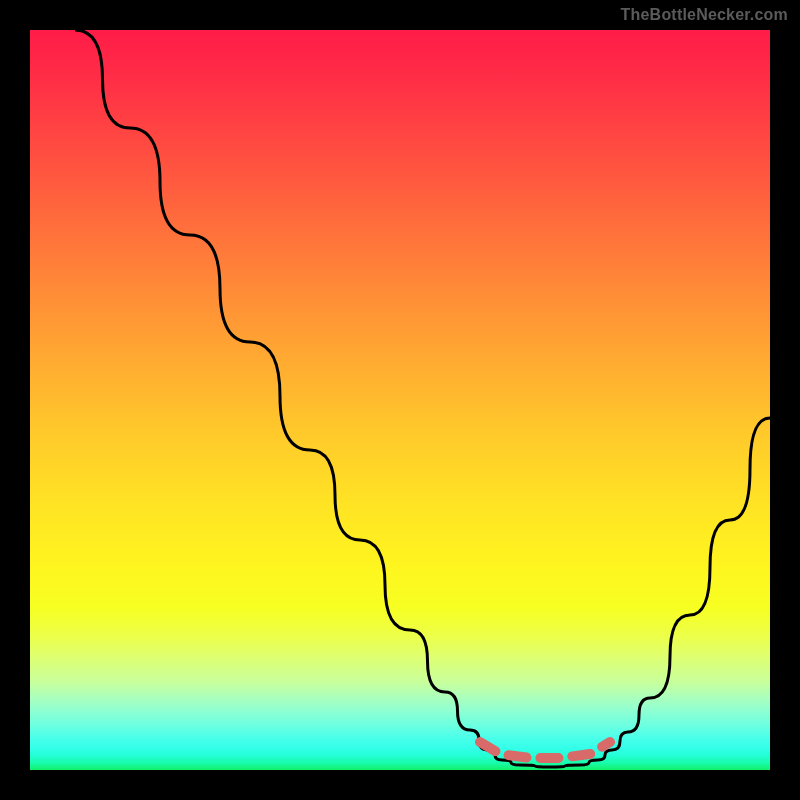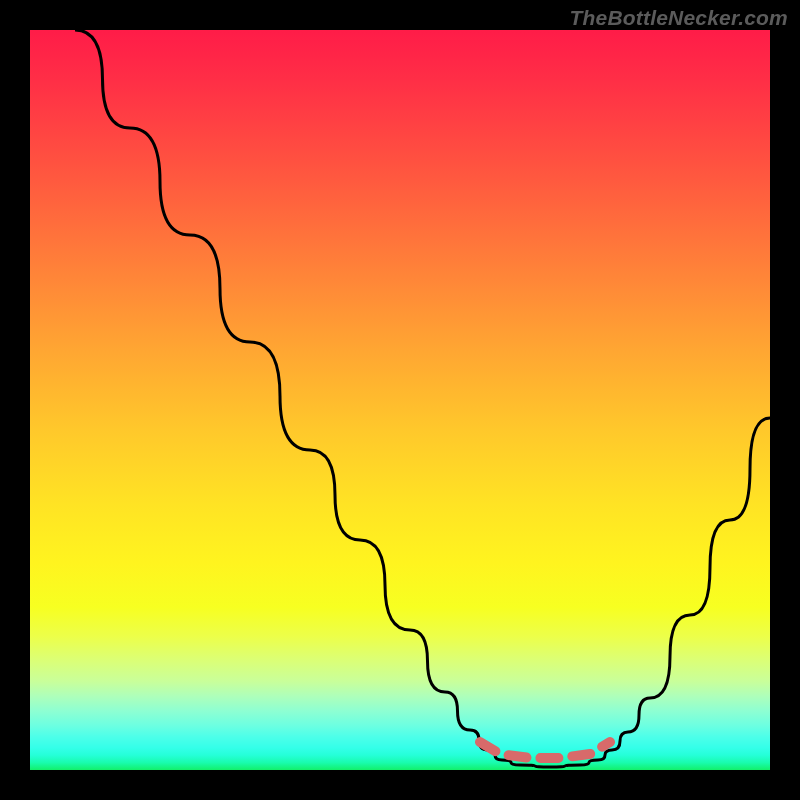--- a/index.html
+++ b/index.html
@@ -15,25 +15,24 @@
     position: relative;
     width: 800px;
     height: 800px;
     background: #000;
   }
   .watermark {
     position: absolute;
     top: 6px;
     right: 12px;
     color: #5b5b5b;
-    font-size: 21px;
+    font-size: 16px;
     font-weight: 600;
     letter-spacing: 0.2px;
     z-index: 20;
-    font-style: italic;
   }
   .plot-area {
     position: absolute;
     left: 30px;
     top: 30px;
     width: 740px;
     height: 740px;
     overflow: hidden;
   }
   .gradient {

